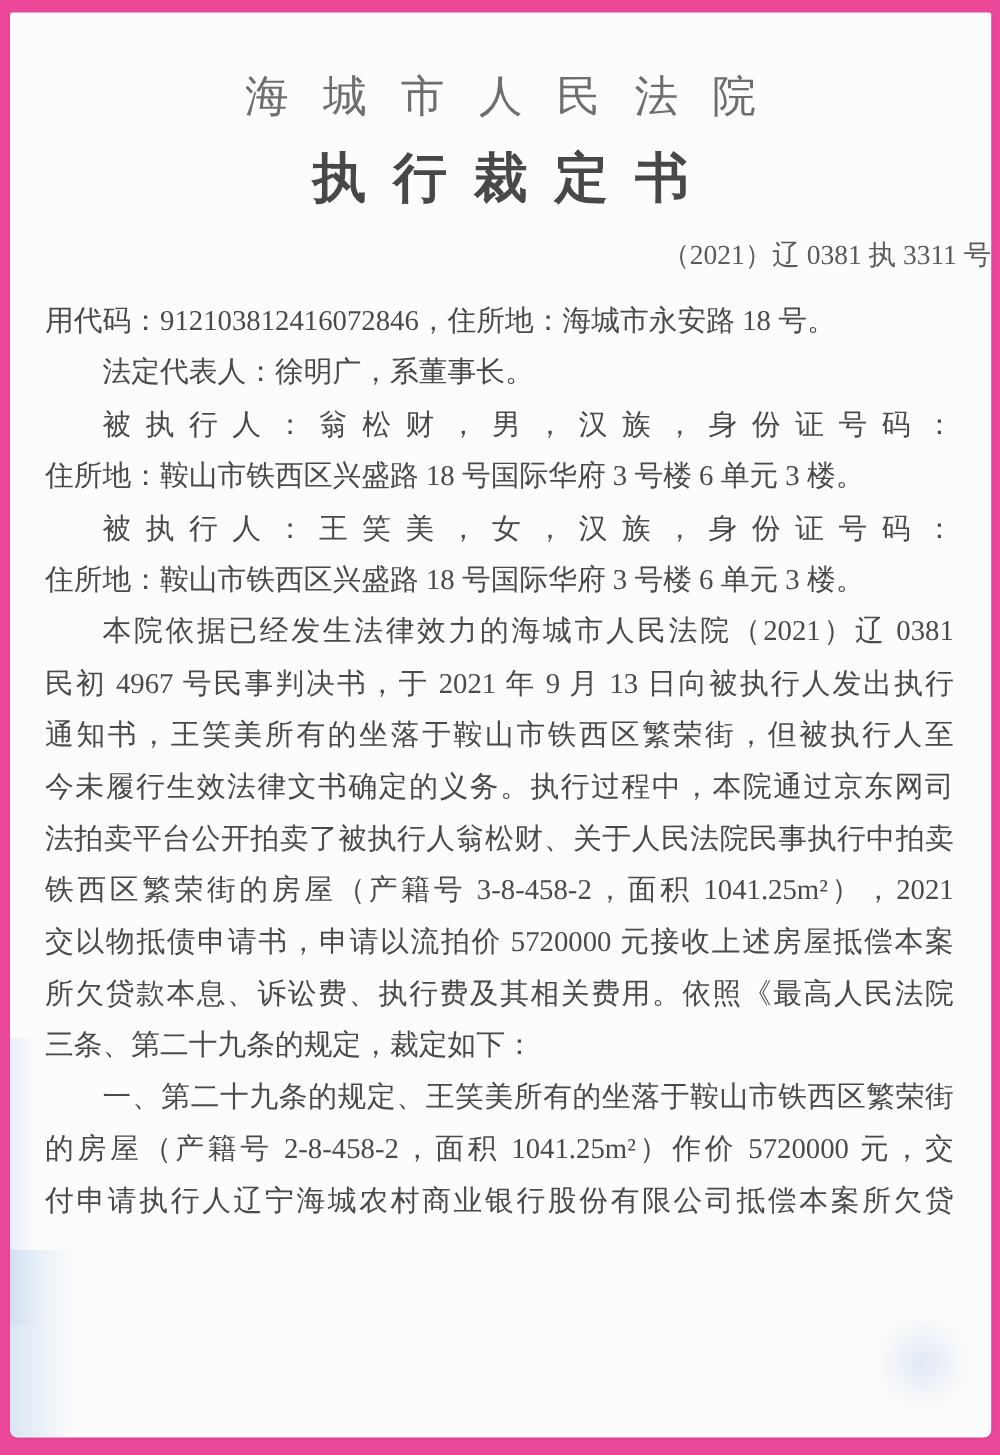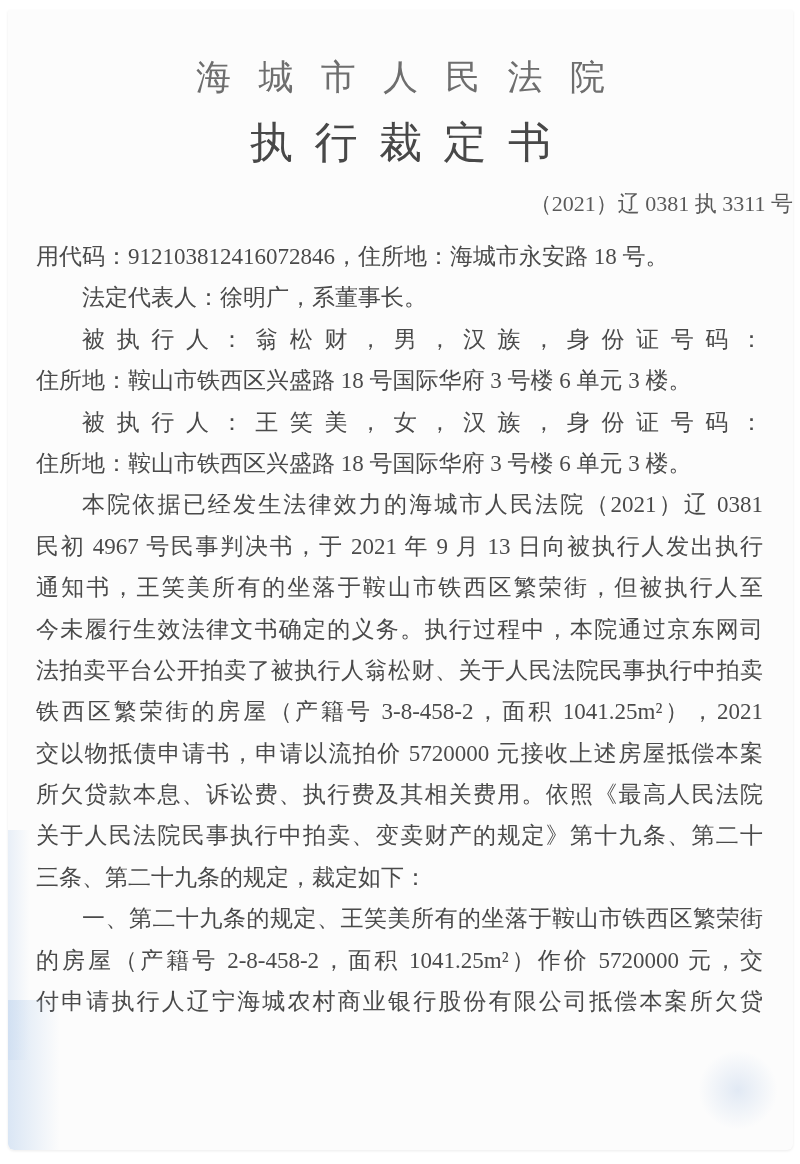--- a/index.html
+++ b/index.html
@@ -4,21 +4,21 @@
 <style>
   html, body {
     margin: 0;
     padding: 0;
     background: #e9eaea;
   }
   .scan {
     position: relative;
     width: 800px;
     height: 1164px;
-    background: #ffffff;
+    background: #ec4899;
     overflow: hidden;
     font-family: "Liberation Serif", "DejaVu Serif", serif;
   }
   .page {
     position: absolute;
     left: 8px;
     top: 10px;
     width: 785px;
     height: 1140px;
     background: #fcfcfc;
@@ -59,21 +59,21 @@
     font-weight: 500;
     color: #6e6e6e;
     letter-spacing: 0.78em;
     text-indent: 0.78em;
     white-space: nowrap;
   }
   .doc-title {
     margin-top: 13px;
     text-align: center;
     font-size: 43px;
-    font-weight: 400;
+    font-weight: 700;
     color: #484848;
     letter-spacing: 0.50em;
     text-indent: 0.50em;
     white-space: nowrap;
   }
   .case-number {
     margin-top: 17px;
     text-align: right;
     font-size: 22px;
     color: #5a5a5a;
@@ -112,21 +112,20 @@
         <div class="line indent full">被执行人：王笑美，女，汉族，身份证号码：330322196907184424，</div>
         <div class="line">住所地：鞍山市铁西区兴盛路 18 号国际华府 3 号楼 6 单元 3 楼。</div>
         <div class="line indent full">本院依据已经发生法律效力的海城市人民法院（2021）辽 0381</div>
         <div class="line full">民初 4967 号民事判决书，于 2021 年 9 月 13 日向被执行人发出执行</div>
         <div class="line full">通知书，王笑美所有的坐落于鞍山市铁西区繁荣街，但被执行人至</div>
         <div class="line full">今未履行生效法律文书确定的义务。执行过程中，本院通过京东网司</div>
         <div class="line full">法拍卖平台公开拍卖了被执行人翁松财、关于人民法院民事执行中拍卖</div>
         <div class="line full">铁西区繁荣街的房屋（产籍号 3-8-458-2，面积 1041.25m²），2021</div>
         <div class="line full">交以物抵债申请书，申请以流拍价 5720000 元接收上述房屋抵偿本案</div>
         <div class="line full">所欠贷款本息、诉讼费、执行费及其相关费用。依照《最高人民法院</div>
-        <div class="line full">关于人民法院民事执行中拍卖、变卖财产的规定》第十九条、第二十</div>
         <div class="line">三条、第二十九条的规定，裁定如下：</div>
         <div class="line indent full">一、第二十九条的规定、王笑美所有的坐落于鞍山市铁西区繁荣街</div>
         <div class="line full">的房屋（产籍号 2-8-458-2，面积 1041.25m²）作价 5720000 元，交</div>
         <div class="line full">付申请执行人辽宁海城农村商业银行股份有限公司抵偿本案所欠贷</div>
       </div>
     <div class="smudge-left-mid"></div>
     <div class="smudge-left-bottom"></div>
     <div class="smudge-right"></div>
   </div>
 </div>

